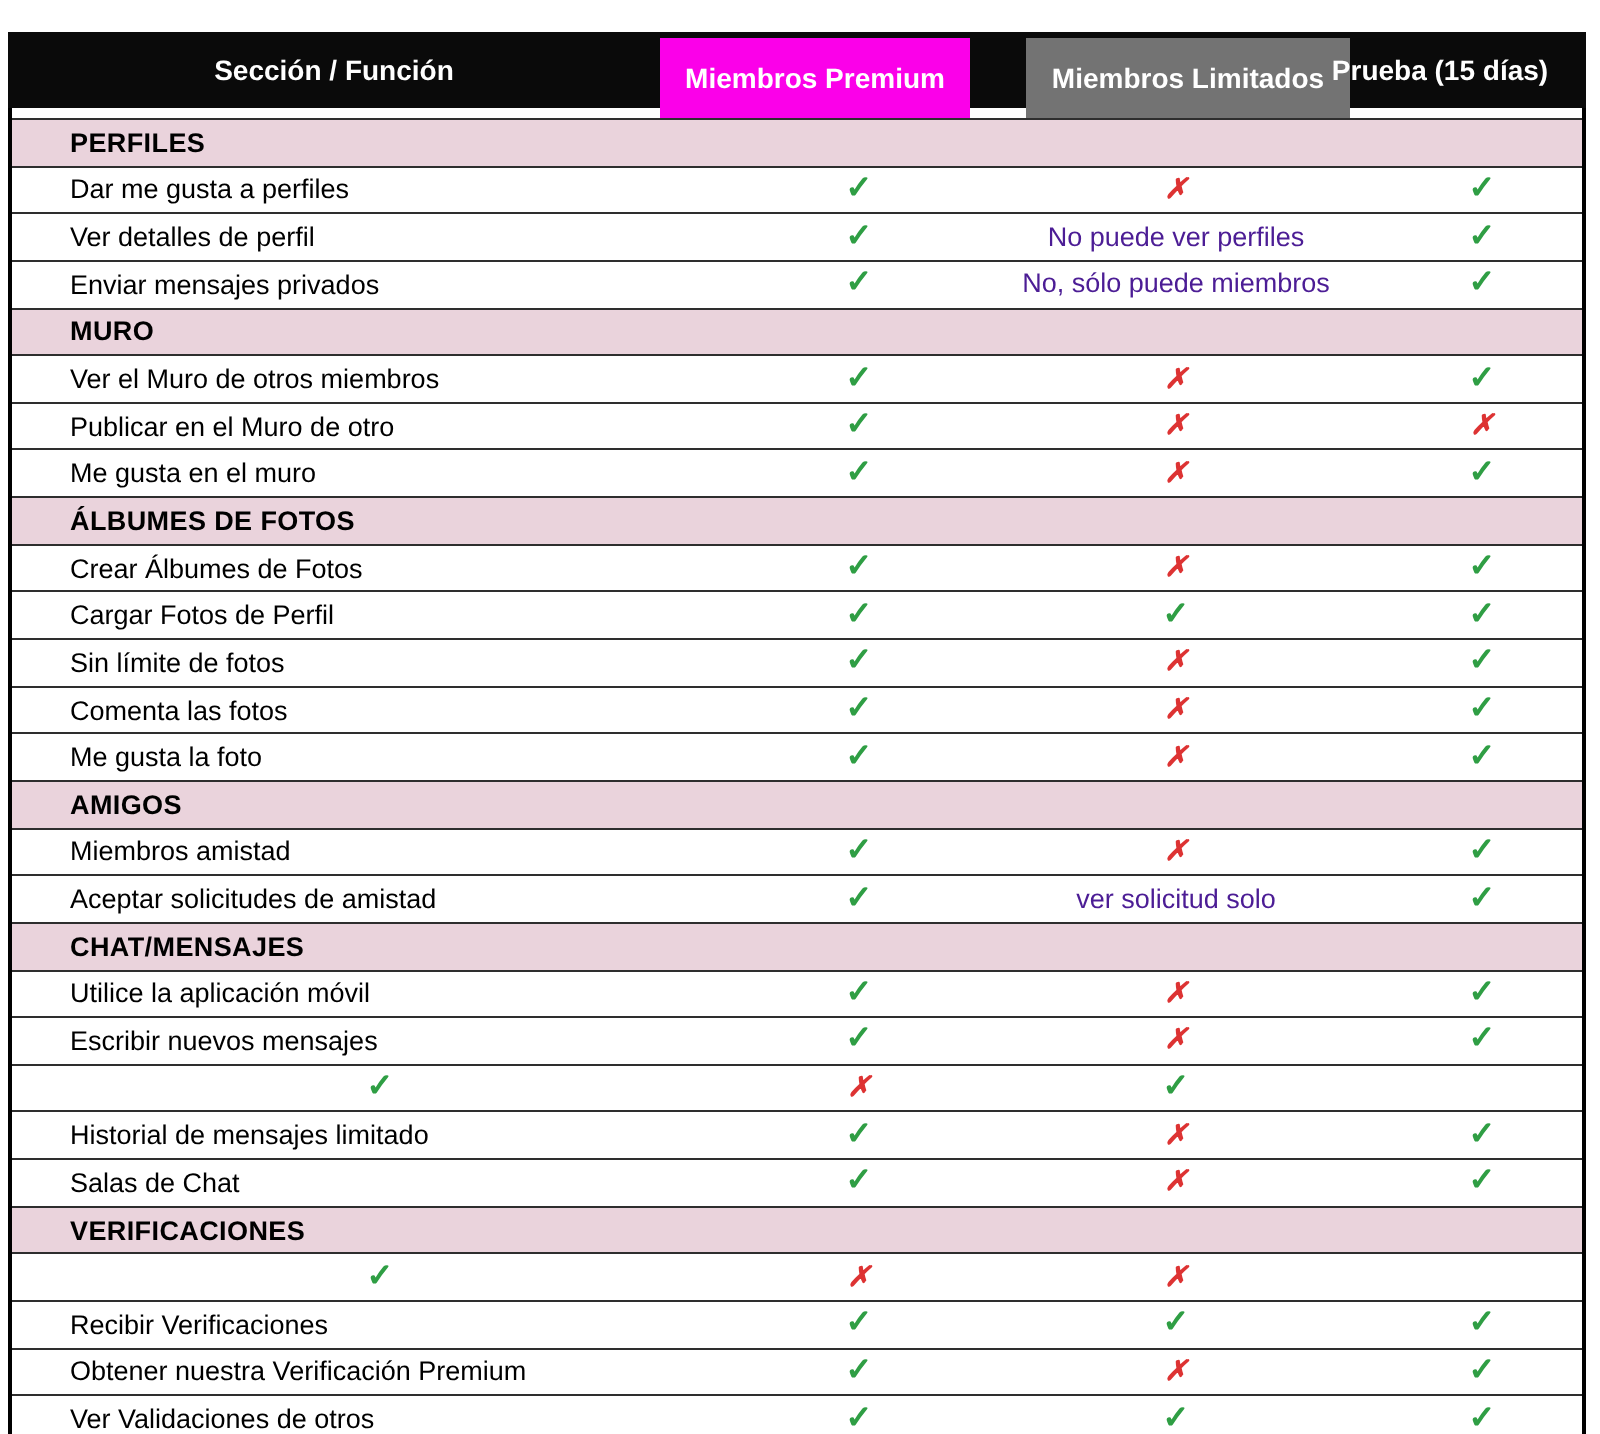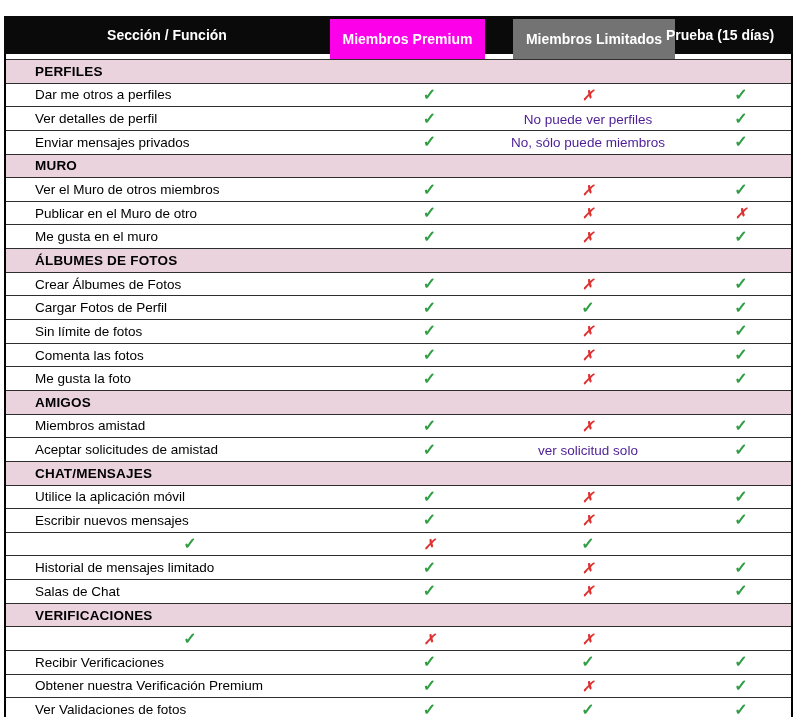--- a/index.html
+++ b/index.html
@@ -107,21 +107,21 @@
     <div class="hcell trial">Prueba (15 días)</div>
   </div>
 
   <div class="body-wrap">
     <div class="gap"></div>
     <div class="rows">
         <div class="row section-row">
           <div class="cell section-title">PERFILES</div>
         </div>
         <div class="row data-row">
-          <div class="cell label">Dar me otros a perfiles</div>
+          <div class="cell label">Dar me gusta a perfiles</div>
           <div class="cell val"><span class="mark check">✓</span></div>
           <div class="cell val"><span class="mark cross">✗</span></div>
           <div class="cell val"><span class="mark check">✓</span></div>
         </div>
         <div class="row data-row">
           <div class="cell label">Ver detalles de perfil</div>
           <div class="cell val"><span class="mark check">✓</span></div>
           <div class="cell val"><span class="note">No puede ver perfiles</span></div>
           <div class="cell val"><span class="mark check">✓</span></div>
         </div>
@@ -246,21 +246,21 @@
           <div class="cell val"><span class="mark check">✓</span></div>
           <div class="cell val"><span class="mark check">✓</span></div>
         </div>
         <div class="row data-row">
           <div class="cell label">Obtener nuestra Verificación Premium</div>
           <div class="cell val"><span class="mark check">✓</span></div>
           <div class="cell val"><span class="mark cross">✗</span></div>
           <div class="cell val"><span class="mark check">✓</span></div>
         </div>
         <div class="row data-row">
-          <div class="cell label">Ver Validaciones de fotos</div>
+          <div class="cell label">Ver Validaciones de otros</div>
           <div class="cell val"><span class="mark check">✓</span></div>
           <div class="cell val"><span class="mark check">✓</span></div>
           <div class="cell val"><span class="mark check">✓</span></div>
         </div>
       </div>
   </div>
 
 </div>
 
 </body></html>

